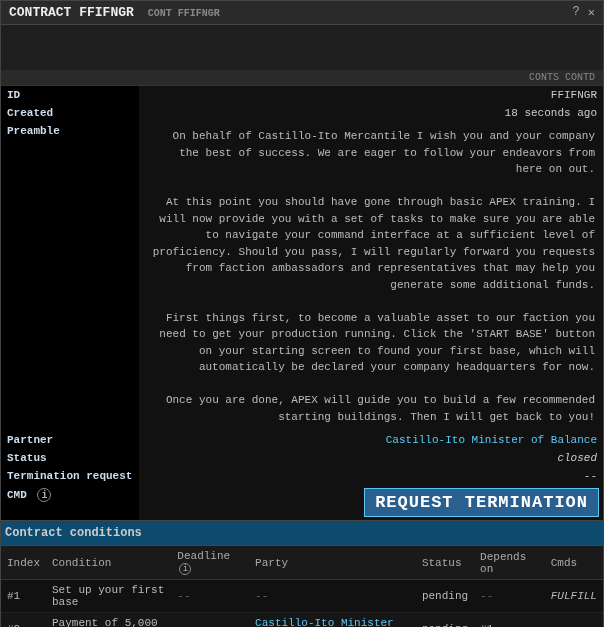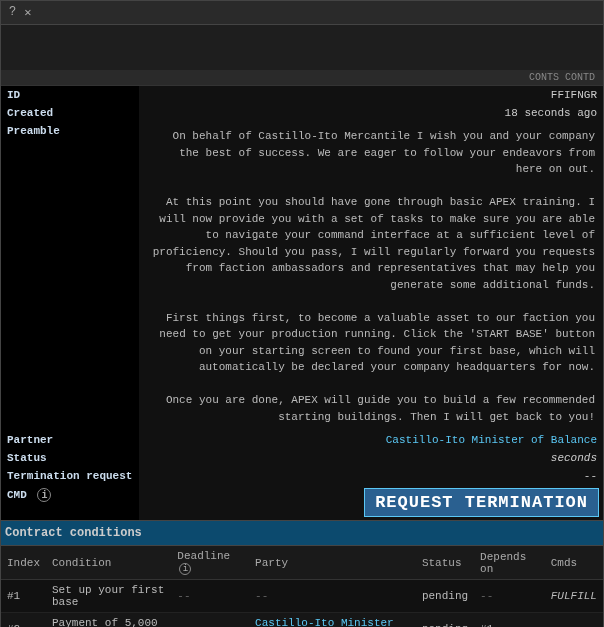--- a/index.html
+++ b/index.html
@@ -199,20 +199,24 @@
     .dash-value {
       color: #666;
     }
   </style>
 </head>
 <body>
 
 <div class="window">
 
   <div class="title-bar">
+    <div class="title-bar-left">
+      <span>CONTRACT FFIFNGR</span>
+      <span class="sub">CONT FFIFNGR</span>
+    </div>
     <div class="title-bar-right">
       <span style="cursor:pointer;">?</span>
       <span style="cursor:pointer;">✕</span>
     </div>
   </div>
 
   <div class="contd-bar">
     <span>CONTS CONTD</span>
   </div>
 
@@ -232,21 +236,21 @@
     </tr>
     <tr>
       <td>Partner</td>
       <td>
         <a href="#" class="link-blue">Castillo-Ito Minister of Balance</a>
       </td>
     </tr>
     <tr>
       <td>Status</td>
       <td>
-        <span class="status-closed">seconds</span>
+        <span class="status-closed">closed</span>
       </td>
     </tr>
     <tr>
       <td>Termination request</td>
       <td class="dash-value">--</td>
     </tr>
     <tr class="cmd-row">
       <td>
         <span>CMD</span>
         <span class="cmd-info-icon">i</span>

